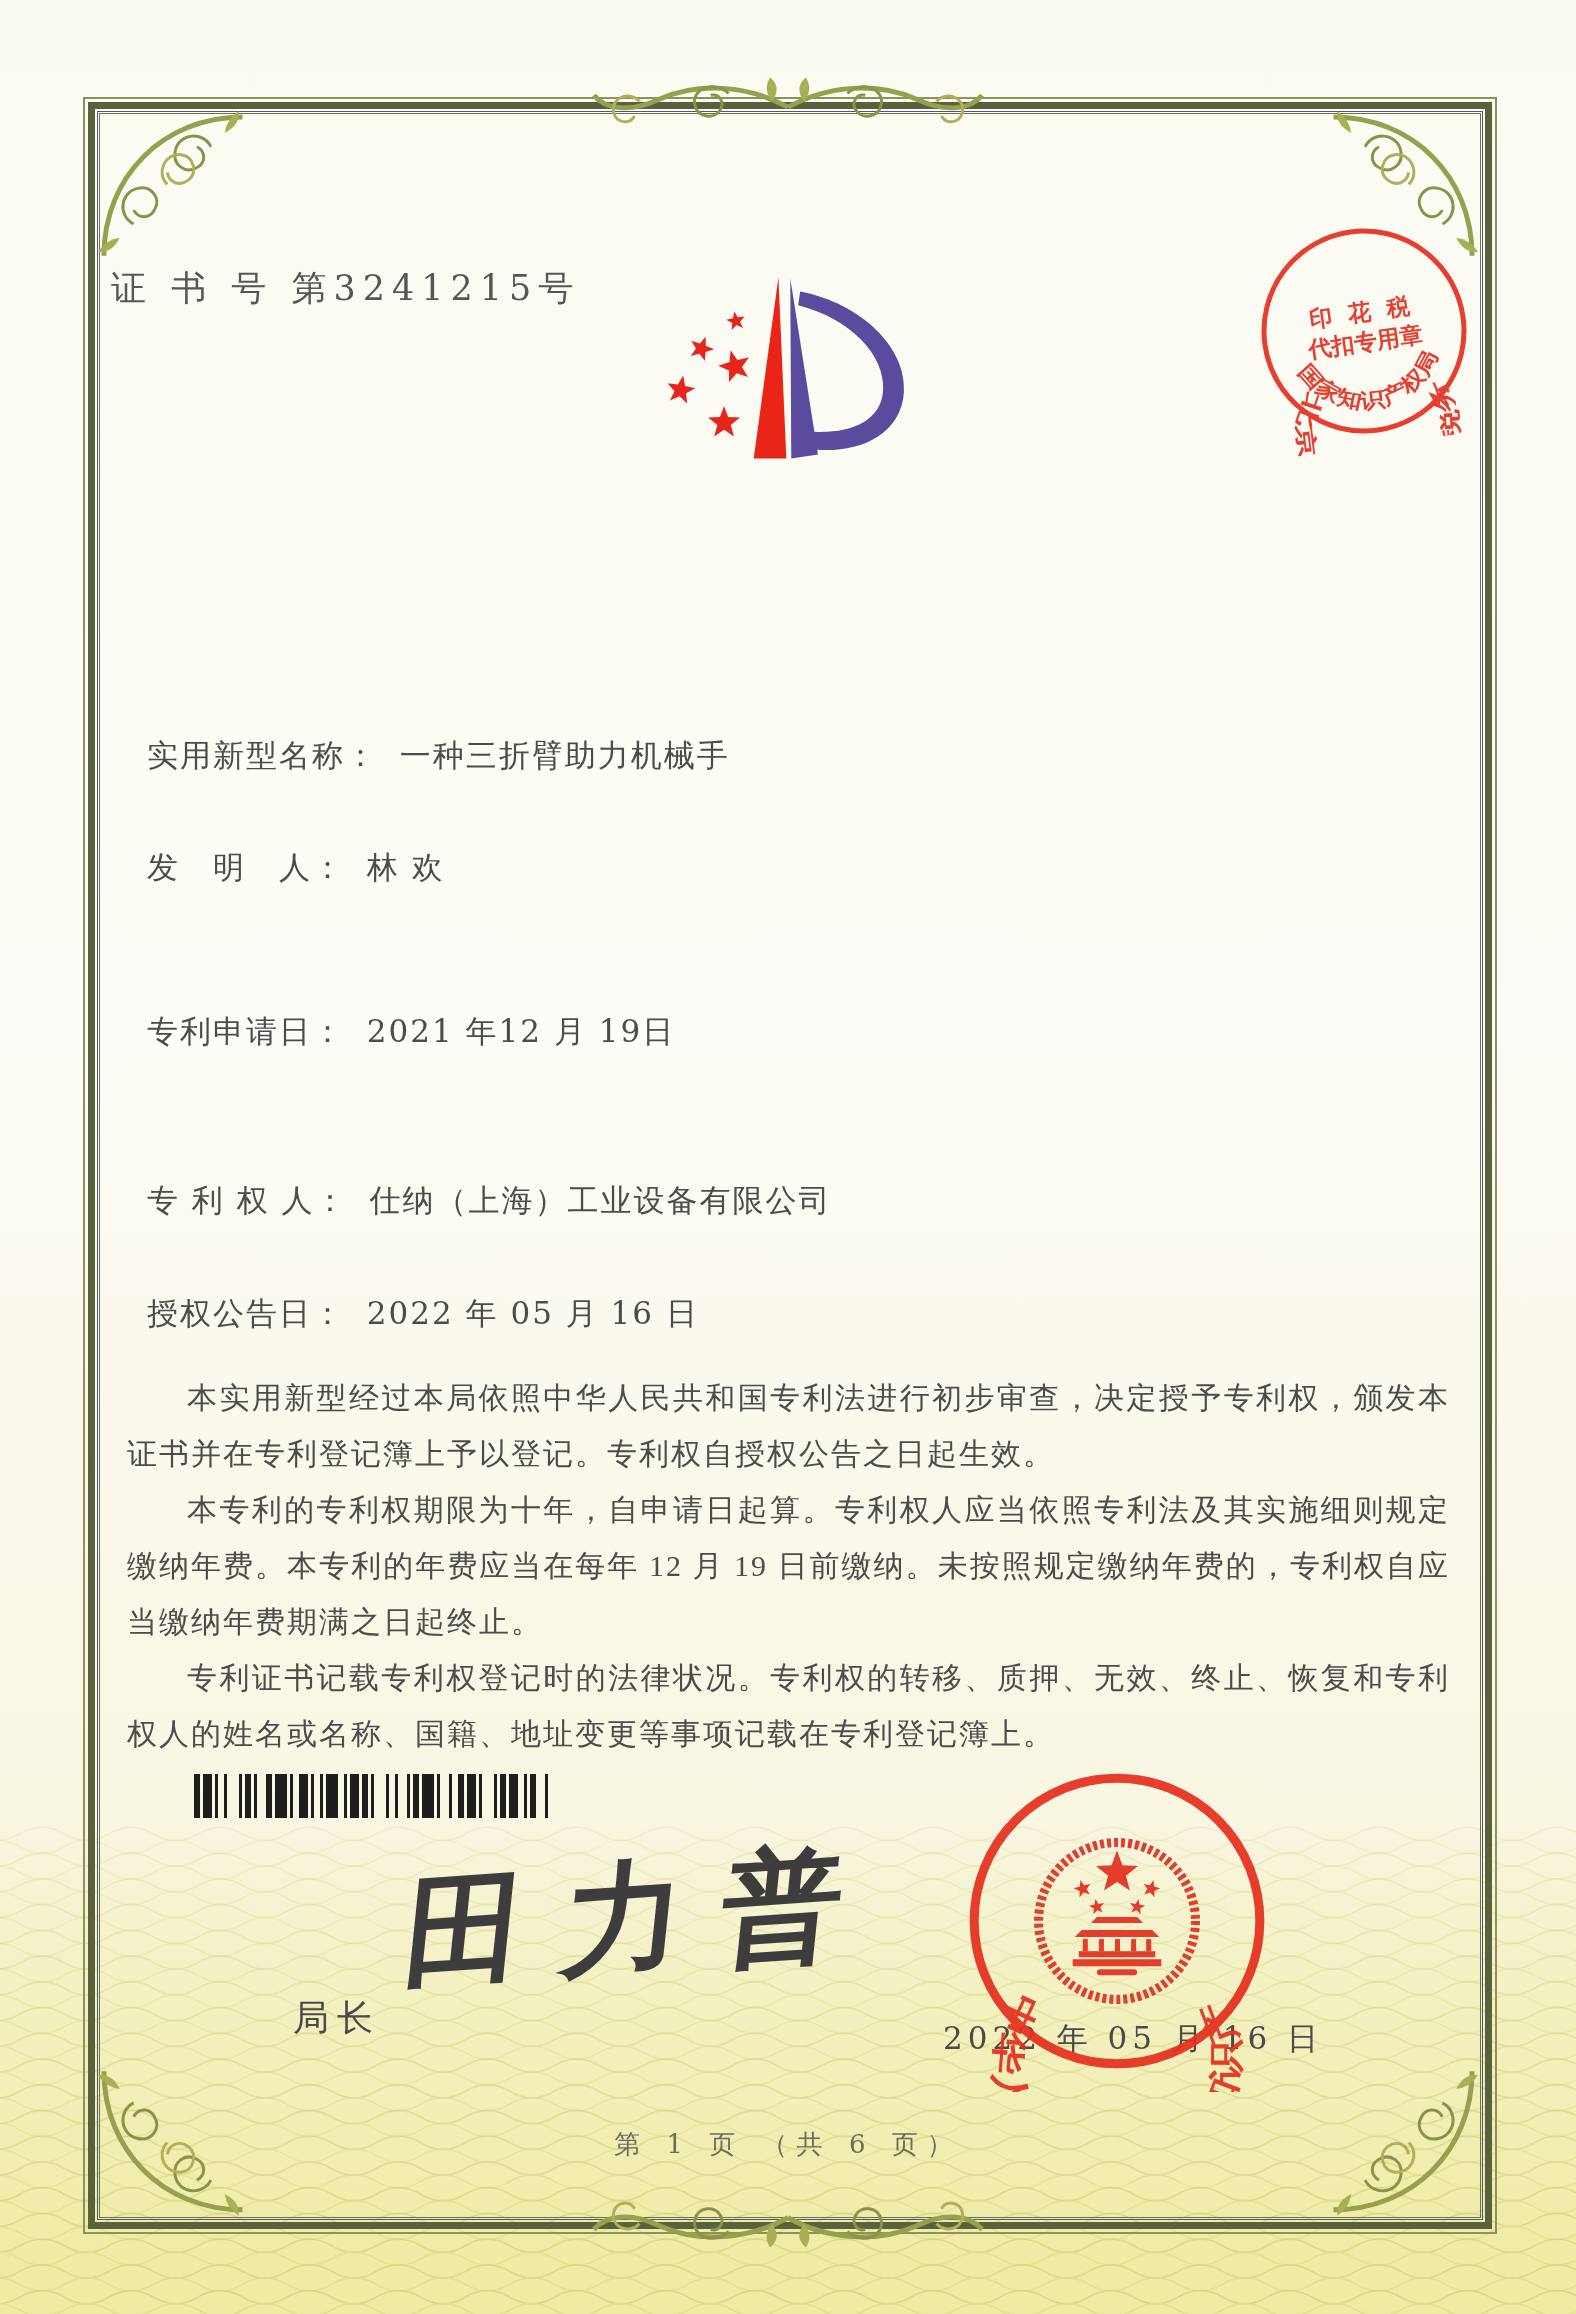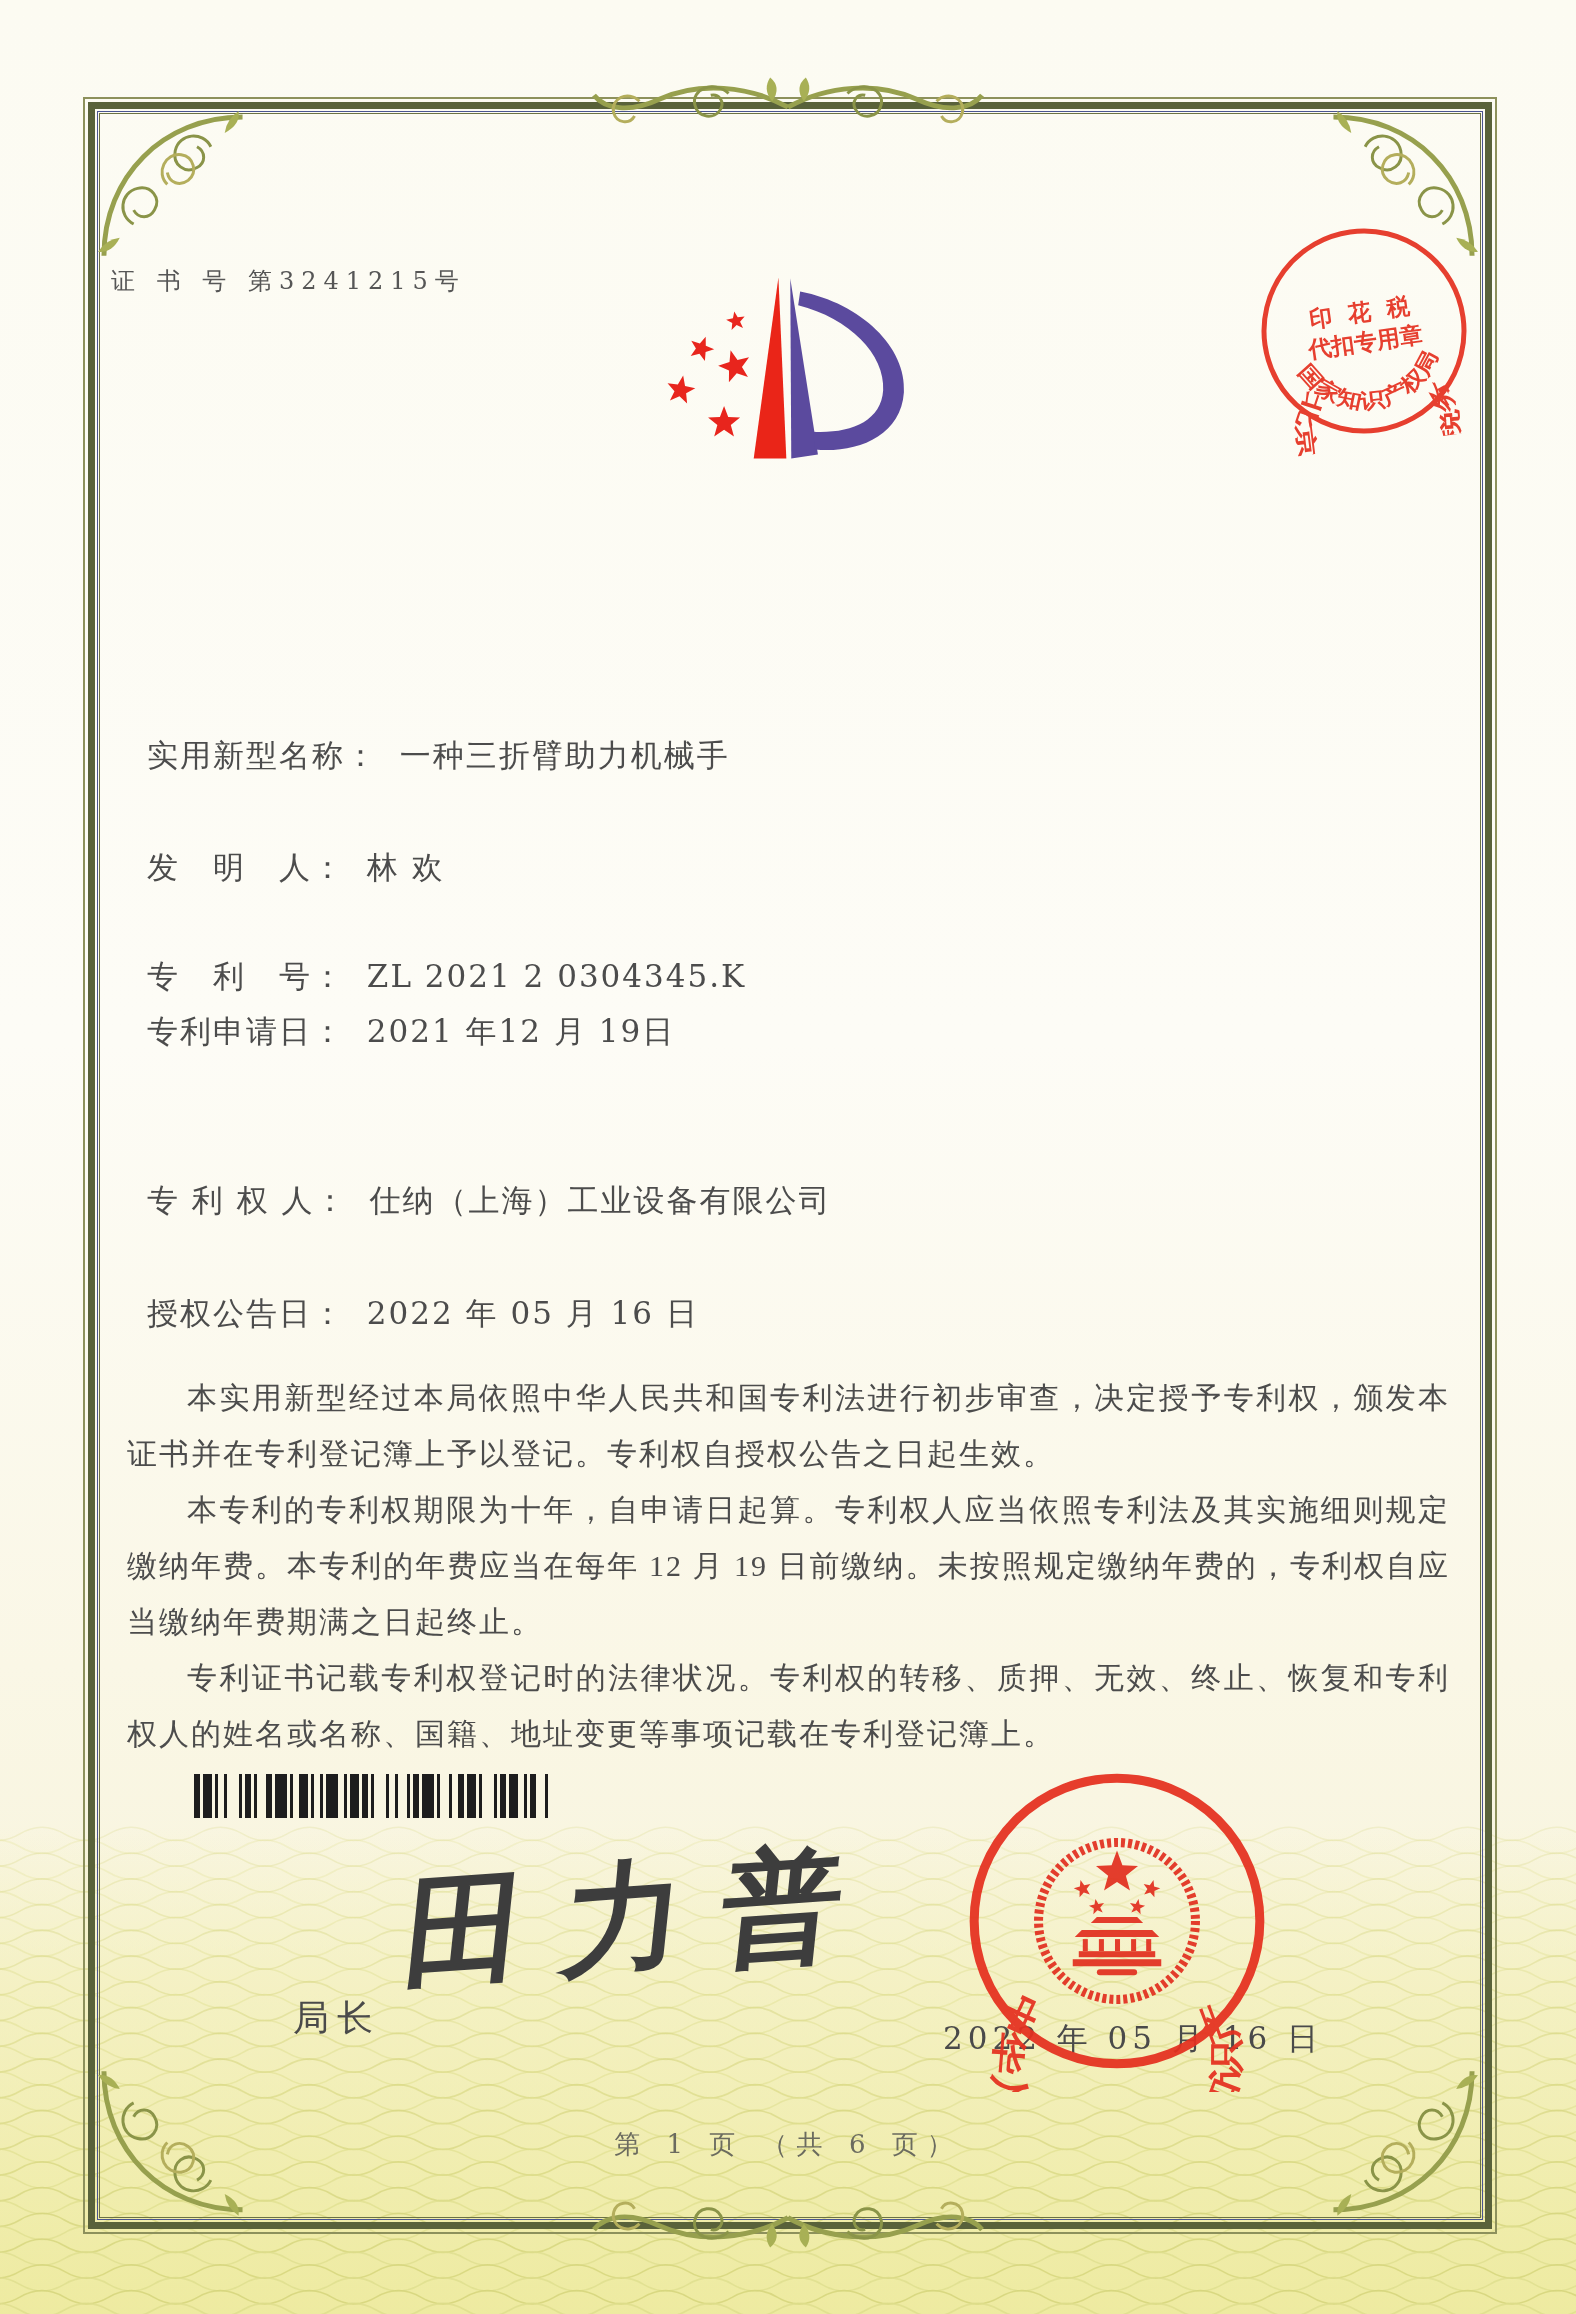--- a/index.html
+++ b/index.html
@@ -12,21 +12,21 @@
   .waves-tint{position:absolute;left:0;top:1827px;width:1576px;height:488px;z-index:1;
     background:linear-gradient(180deg,rgba(247,244,205,0) 0%,rgba(242,239,178,.55) 30%,rgba(237,234,155,.9) 100%);}
   .waves-svg{position:absolute;left:0;top:1822px;width:1576px;height:493px;z-index:1;pointer-events:none;}
   .frame1{position:absolute;left:83px;top:97px;width:1410px;height:2133px;border:2px solid #8d915c;z-index:2;pointer-events:none;}
   .frame2{position:absolute;inset:3px;border:7px solid #59623a;}
   .frame3{position:absolute;inset:2px;border:1px solid #4a5490;}
   .frame4{position:absolute;inset:1px;border:1px solid #6b7244;}
   .ornaments{position:absolute;left:0;top:0;width:1576px;height:2315px;z-index:3;pointer-events:none;}
   
   .content{position:absolute;inset:0;z-index:4;}
-  .cert-no{position:absolute;left:111px;top:265px;font-size:24px;letter-spacing:7px;color:#565656;}
+  .cert-no{position:absolute;left:111px;top:265px;font-size:35px;letter-spacing:7px;color:#565656;}
   .logo{position:absolute;left:612px;top:244px;width:319px;height:249px;}
   .tax-stamp{position:absolute;left:1249px;top:216px;width:230px;height:230px;transform:rotate(-8deg);opacity:.92;}
   .doc-title{position:absolute;left:269px;top:507px;font-size:79px;font-weight:bold;letter-spacing:16px;color:#454545;white-space:nowrap;}
   .field{position:absolute;left:147px;font-size:31px;letter-spacing:2px;color:#4c4c4c;white-space:nowrap;}
   .fvalue{margin-left:10px;}
   .f0{top:735px;} .f1{top:847px;} .f2{top:956px;} .f3{top:1011px;} .f4{top:1180px;text-align:center;} .f5{top:1293px;}
   .body-text{position:absolute;left:127px;top:1370px;width:1323px;font-size:30px;line-height:56px;
     letter-spacing:2px;text-align:justify;color:#4c4c4c;}
   .body-text p{margin:0;text-indent:2em;font-family:Liberation Serif, serif;}
   .barcode{position:absolute;left:194px;top:1774px;width:398px;height:44px;display:flex;align-items:stretch;}
@@ -158,24 +158,20 @@
 
 
     <div class="field f0">
       <span class="flabel">实用新型名称：</span>
       <span class="fvalue">一种三折臂助力机械手</span>
     </div>
     <div class="field f1">
       <span class="flabel">发　明　人：</span>
       <span class="fvalue">林 欢</span>
     </div>
-    <div class="field f2">
-      <span class="flabel">专　利　号：</span>
-      <span class="fvalue">ZL 2021 2 0304345.K</span>
-    </div>
     <div class="field f3">
       <span class="flabel">专利申请日：</span>
       <span class="fvalue">2021 年12 月 19日</span>
     </div>
     <div class="field f4">
       <span class="flabel">专 利 权 人：</span>
       <span class="fvalue">仕纳（上海）工业设备有限公司</span>
     </div>
     <div class="field f5">
       <span class="flabel">授权公告日：</span>

